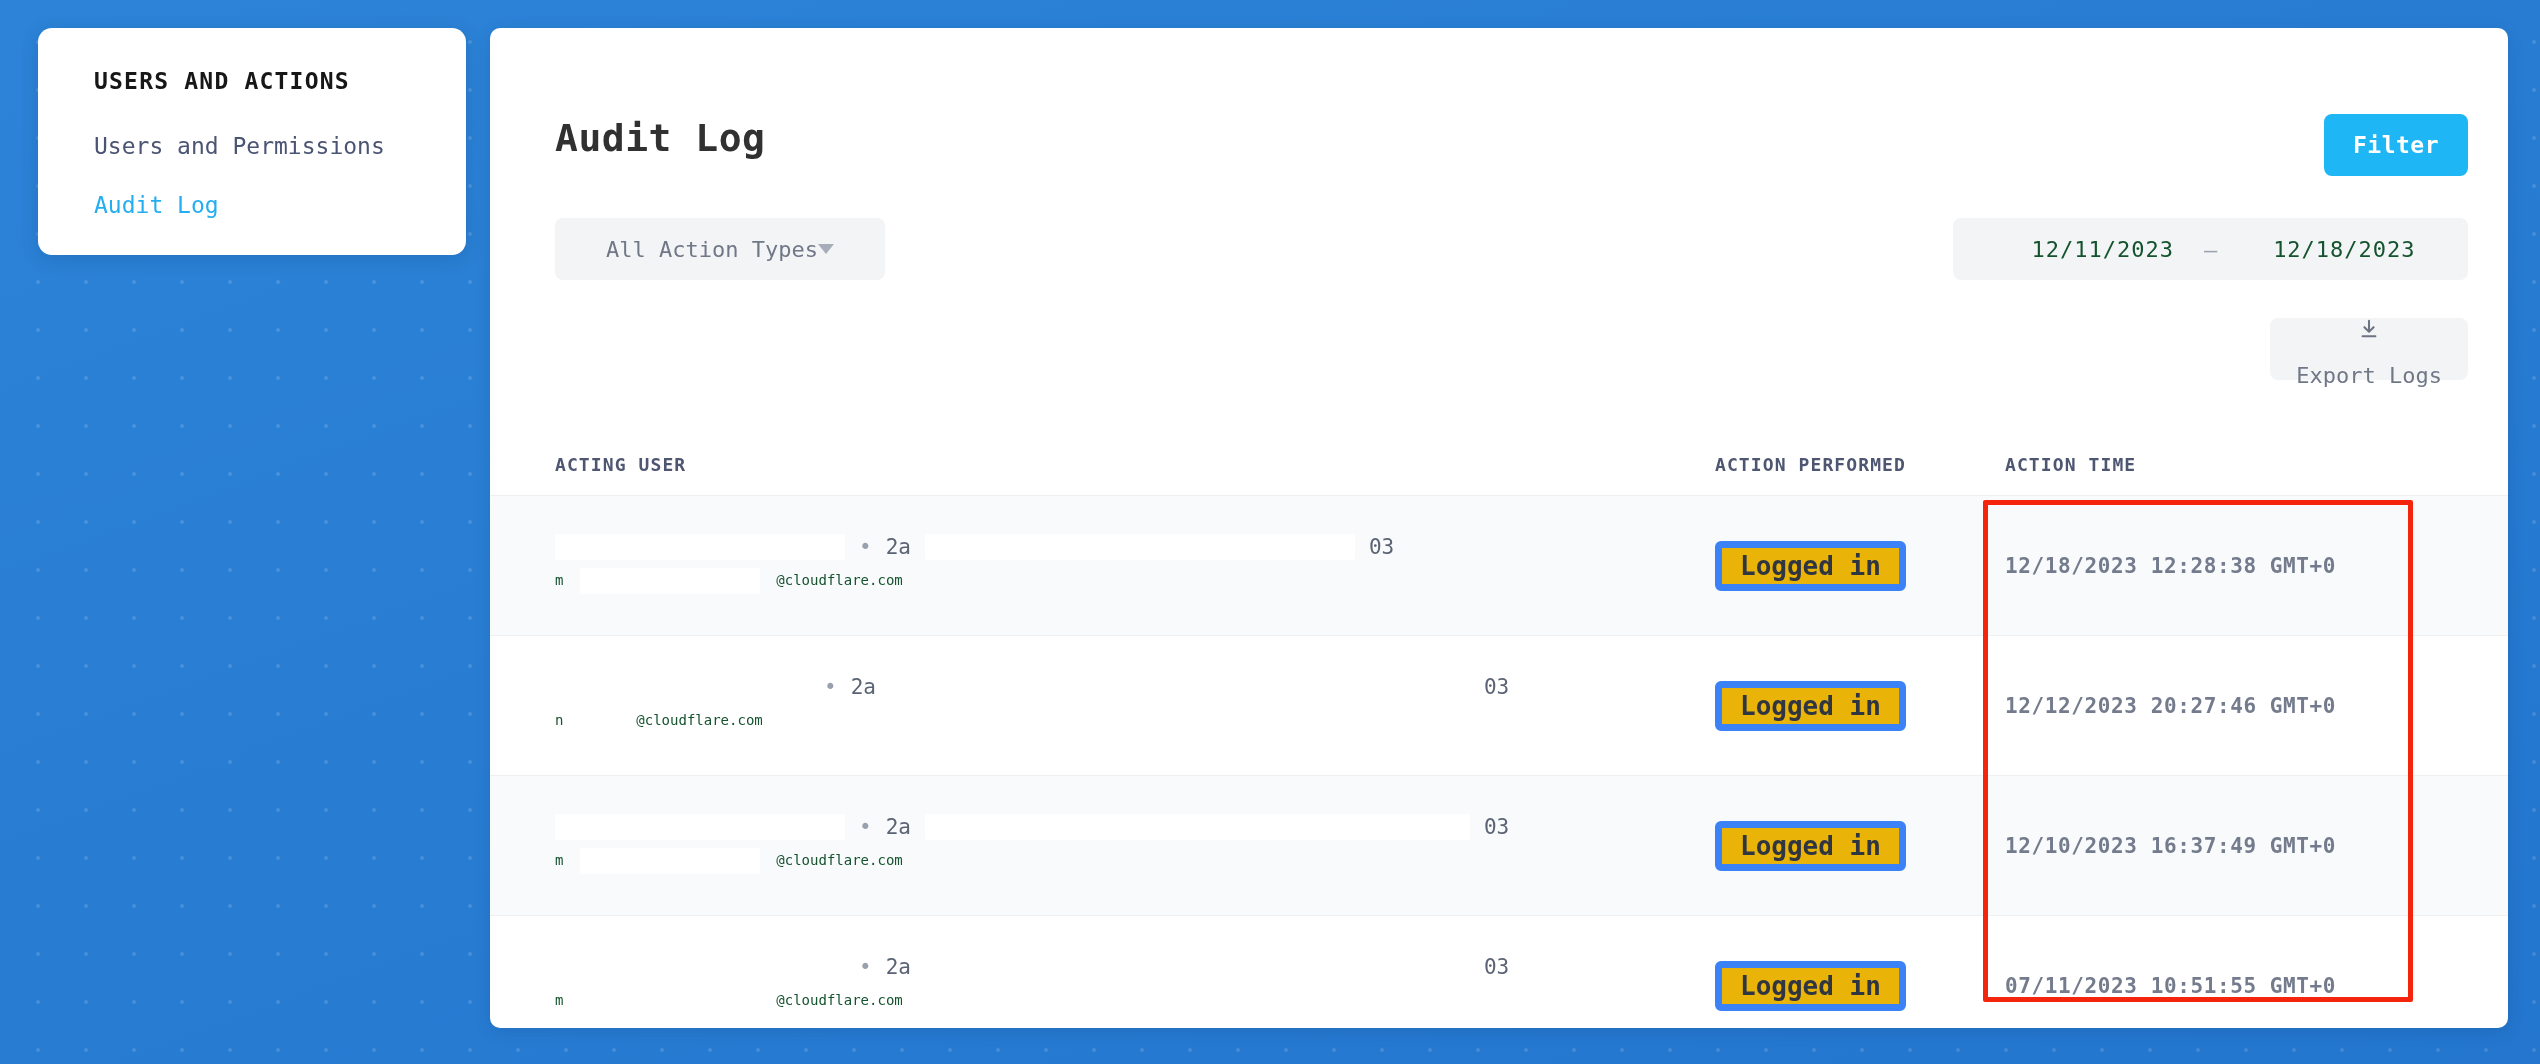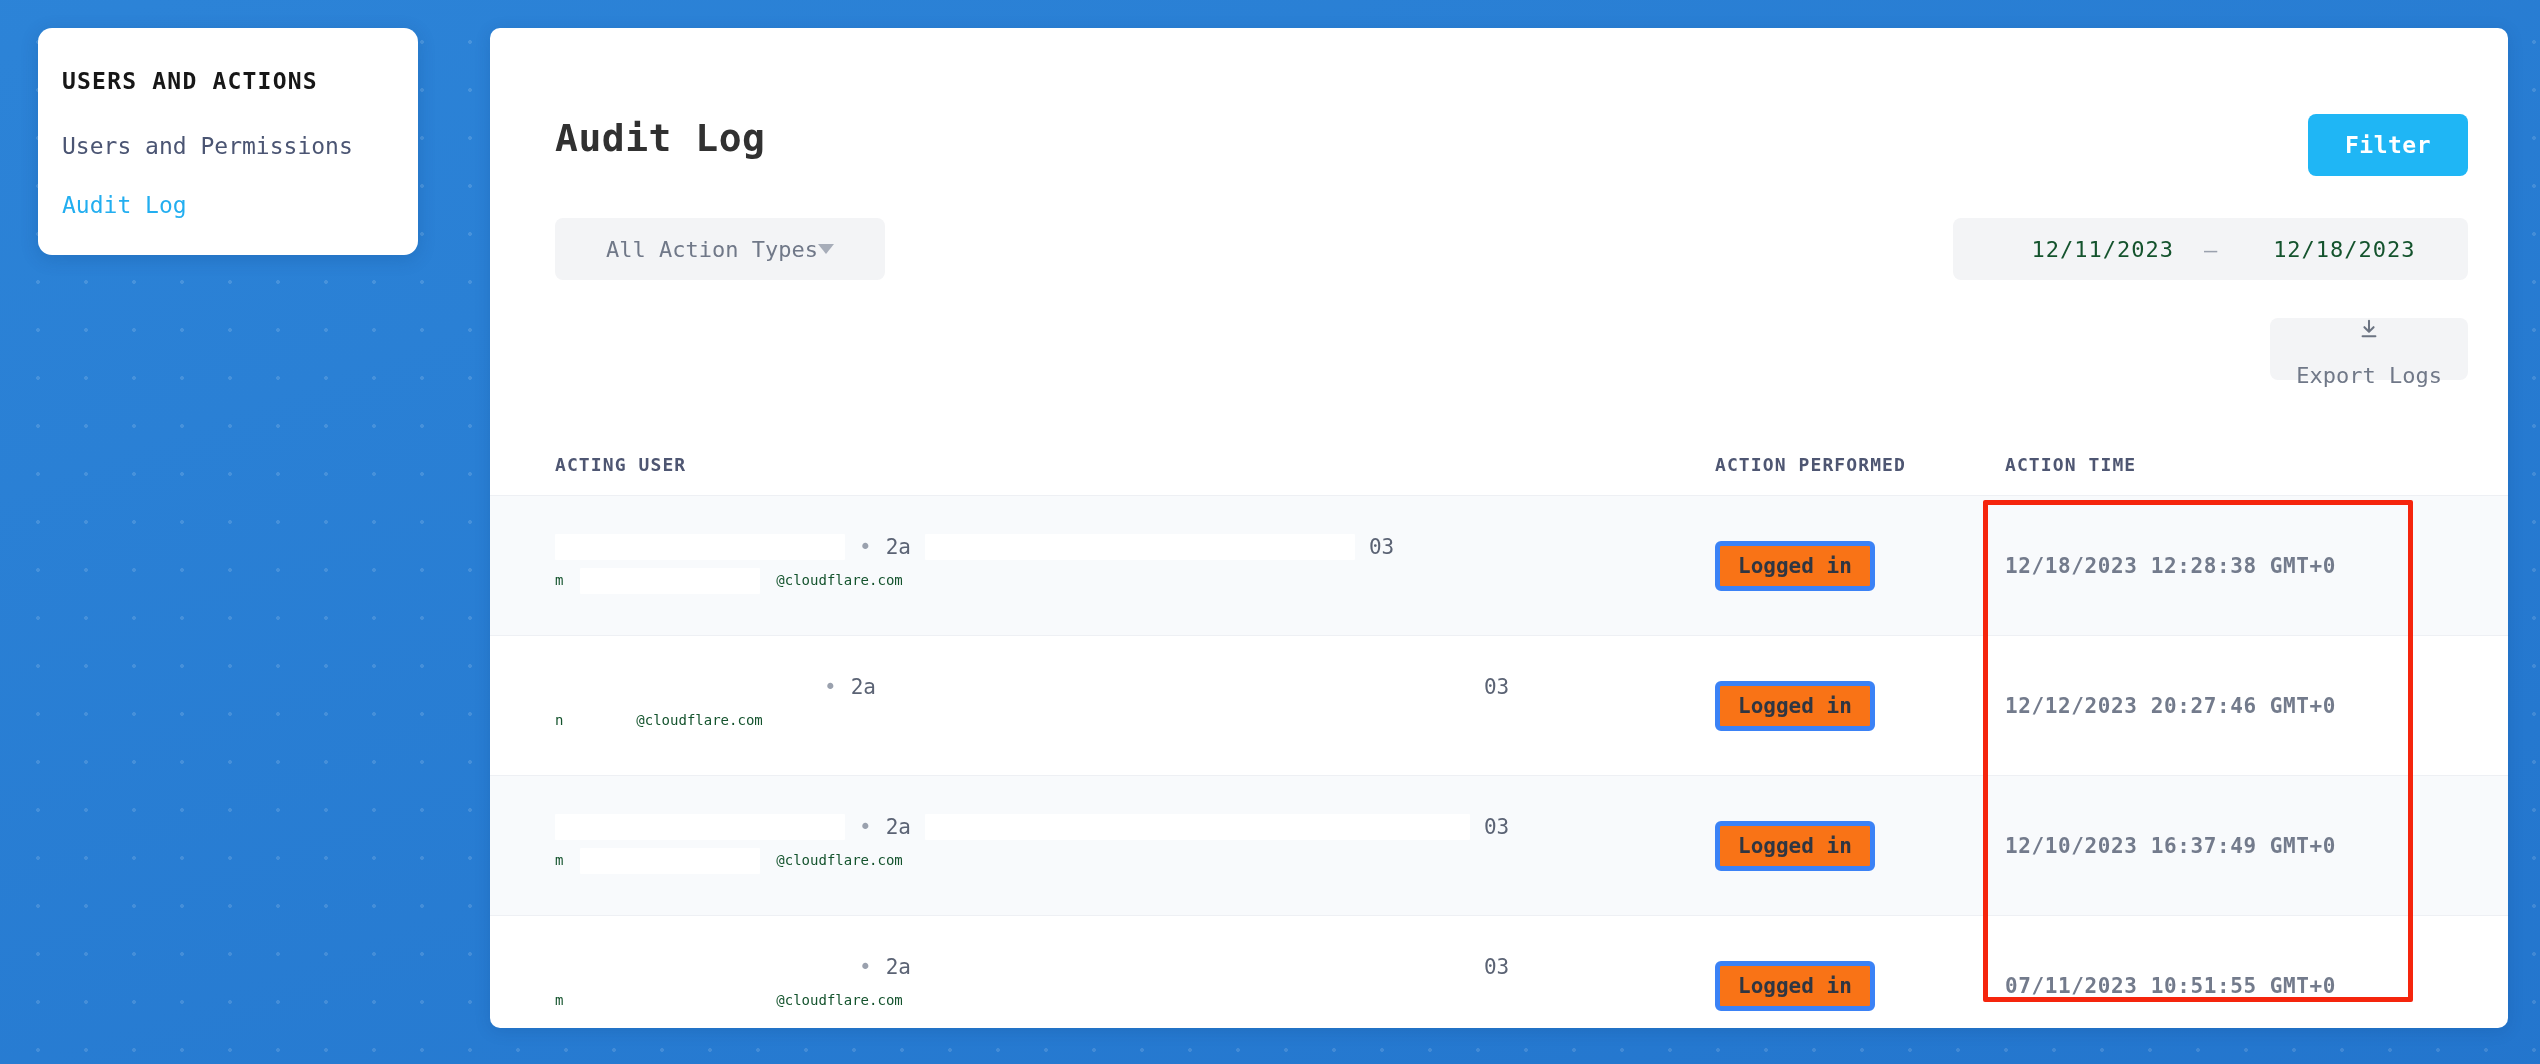--- a/index.html
+++ b/index.html
@@ -32,24 +32,24 @@
     inset: 0;
     background: linear-gradient(160deg, rgba(46,135,218,0.55) 0%, rgba(30,110,200,0.55) 100%);
     pointer-events: none;
   }
 
   
   #sidebar {
     position: absolute;
     left: 38px;
     top: 28px;
-    width: 380px;
+    width: 428px;
     background: #ffffff;
     border-radius: 14px;
-    padding: 40px 36px 34px 24px;
+    padding: 40px 36px 34px 56px;
     box-shadow: 0 4px 18px rgba(10,50,100,0.18);
     z-index: 5;
   }
   .sb-title {
     font-size: 23px;
     letter-spacing: 1.2px;
     font-weight: 700;
     color: #171717;
     margin-bottom: 36px;
     white-space: nowrap;
@@ -118,21 +118,21 @@
     font-family: inherit;
     font-size: 22px;
     color: #4a5162;
   }
   #search-input::placeholder { color: #8b93a3; }
 
   #filter-button {
     position: absolute;
     right: 40px;
     top: 86px;
-    width: 160px;
+    width: 144px;
     height: 62px;
     background: #1fb6f5;
     border: none;
     border-radius: 8px;
     color: #ffffff;
     font-family: inherit;
     font-size: 23px;
     font-weight: 700;
     letter-spacing: 0.5px;
     cursor: pointer;
@@ -259,24 +259,24 @@
   }
   .trow.odd .redact { background: #ffffff; }
   .dot-sep { color: #9aa1ae; }
 
   .badge {
     display: inline-flex;
     align-items: center;
     justify-content: center;
     height: 50px;
     padding: 0 18px;
-    background: #f97316;
-    border: 5px solid #3b82f6;
+    background: #eab308;
+    border: 7px solid #3b82f6;
     border-radius: 6px;
-    font-size: 21px;
+    font-size: 26px;
     font-weight: 700;
     color: #2f3642;
     white-space: nowrap;
   }
 
   .time-cell {
     font-size: 21px;
     font-weight: 700;
     color: #737b8c;
     letter-spacing: 0.6px;

